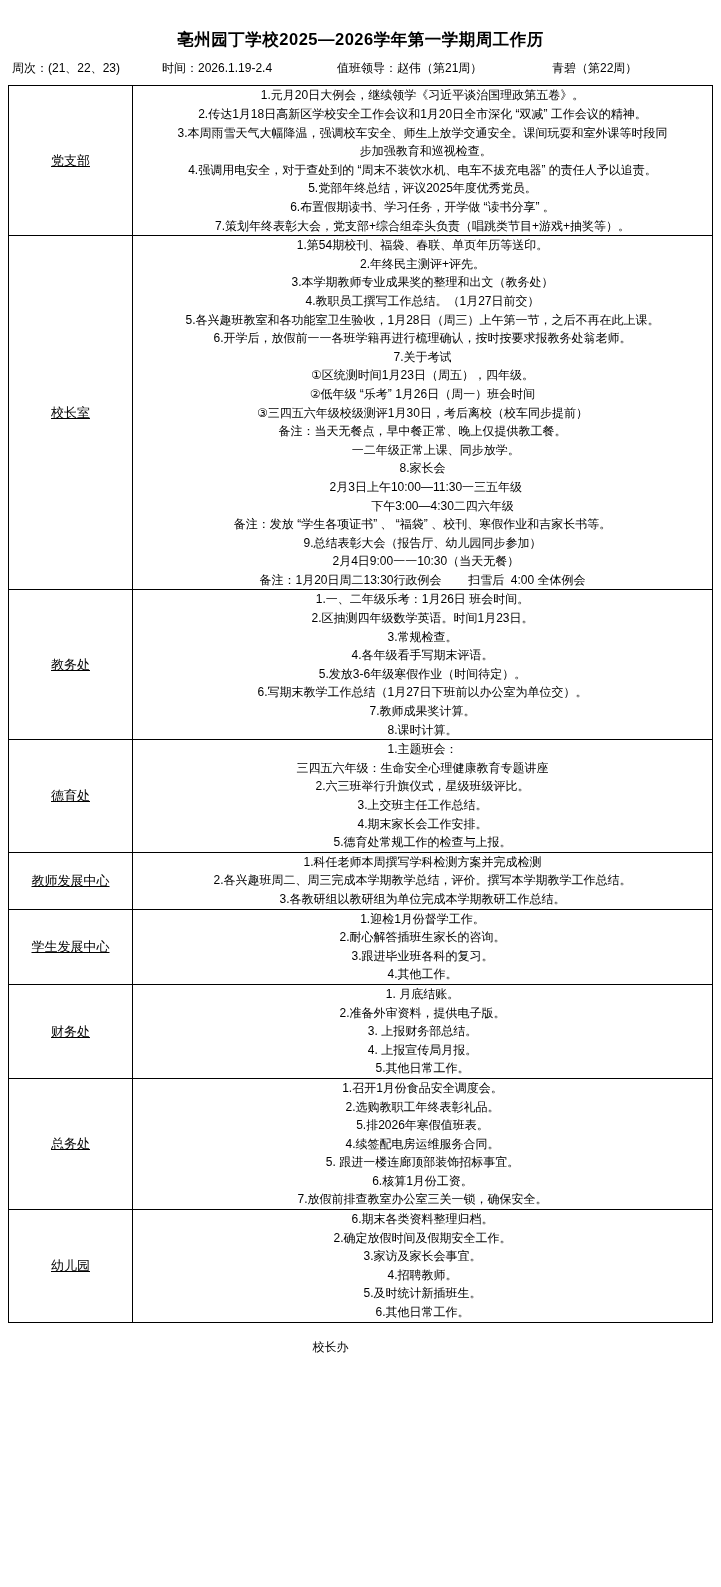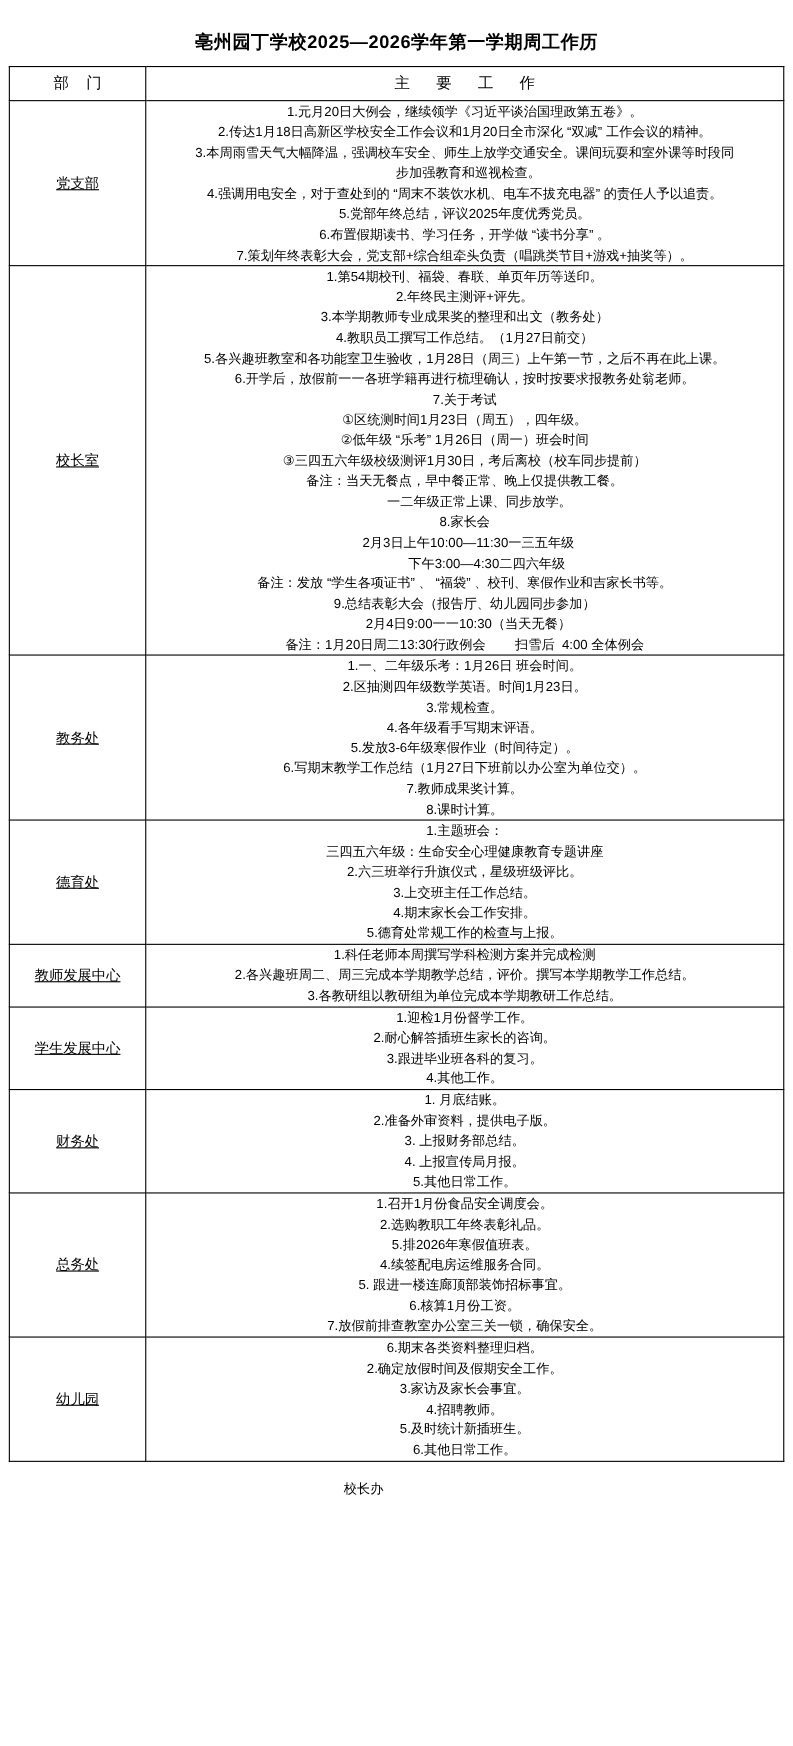--- a/index.html
+++ b/index.html
@@ -90,31 +90,33 @@
   }
   .footer .f-line { }
 </style>
 </head>
 <body>
 
 <div class="page">
 
   <div class="doc-title">亳州园丁学校2025—2026学年第一学期周工作历</div>
 
+  <div class="meta-row">
+    <div class="meta-cell meta-week">周次：(21、22、23)</div>
+    <div class="meta-cell meta-time">时间：2026.1.19-2.4</div>
+    <div class="meta-cell meta-leader">值班领导：赵伟（第21周）</div>
+    <div class="meta-cell meta-leader2">青碧（第22周）</div>
+  </div>
 
   <table class="work-table">
     <colgroup>
       <col class="col-dept">
       <col>
     </colgroup>
     <tbody>
-      <tr class="hdr">
-        <td class="h-dept">部 门</td>
-        <td class="h-main">主 要 工 作</td>
-      </tr>
 
       <tr>
         <td class="dept">党支部</td>
         <td class="content">
           <div class="line">1.元月20日大例会，继续领学《习近平谈治国理政第五卷》。</div>
           <div class="line">2.传达1月18日高新区学校安全工作会议和1月20日全市深化 “双减” 工作会议的精神。</div>
           <div class="line">3.本周雨雪天气大幅降温，强调校车安全、师生上放学交通安全。课间玩耍和室外课等时段同</div>
           <div class="line">  步加强教育和巡视检查。</div>
           <div class="line">4.强调用电安全，对于查处到的 “周末不装饮水机、电车不拔充电器” 的责任人予以追责。</div>
           <div class="line">5.党部年终总结，评议2025年度优秀党员。</div>

